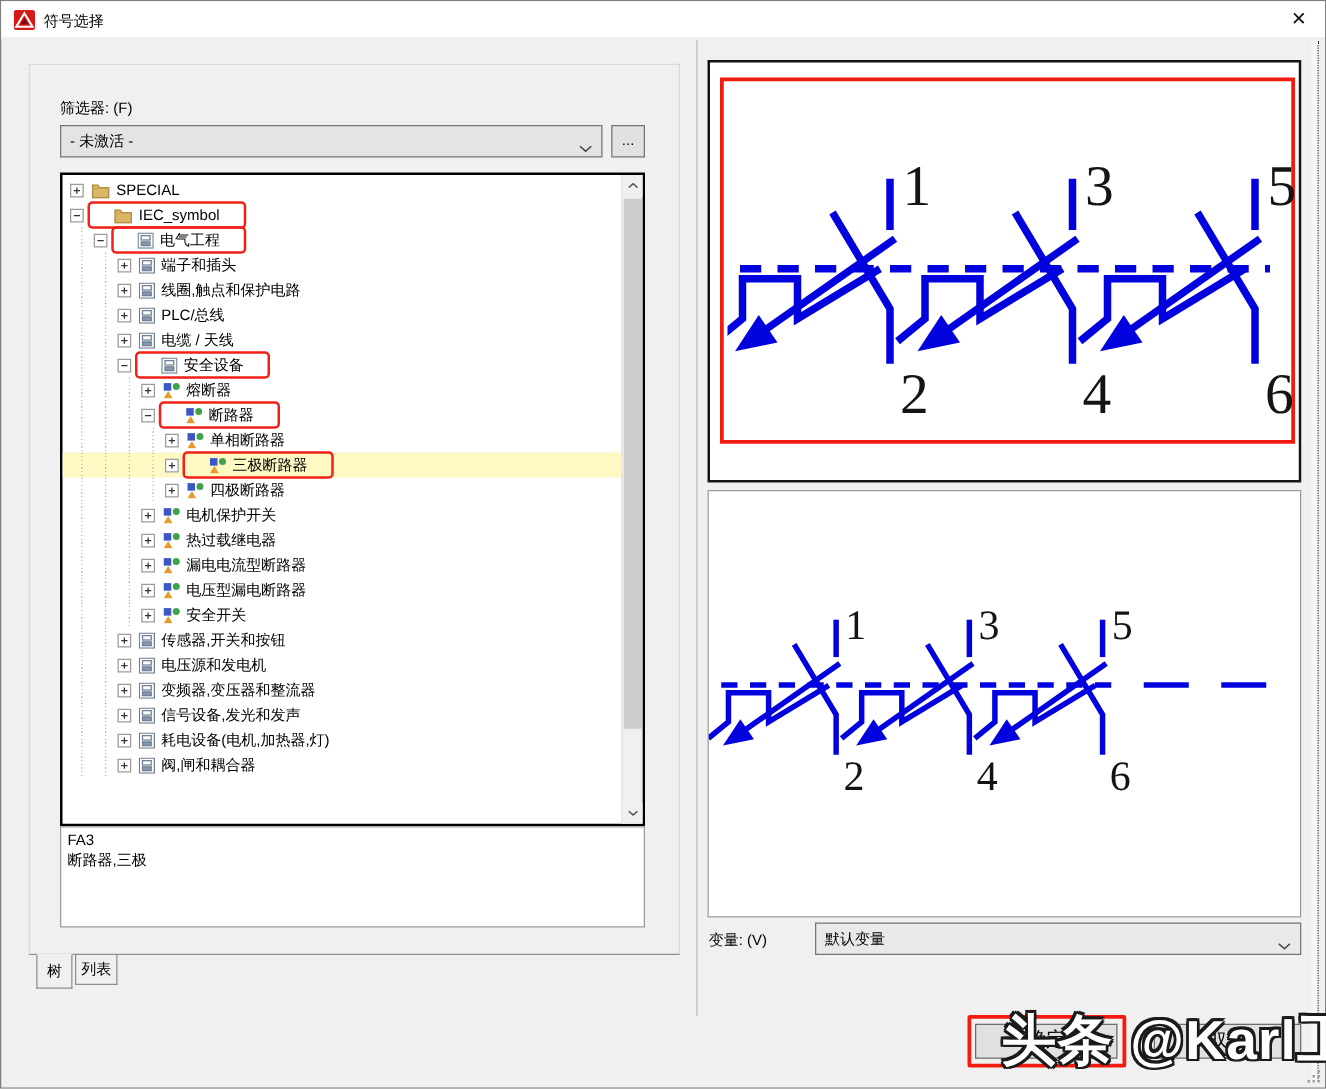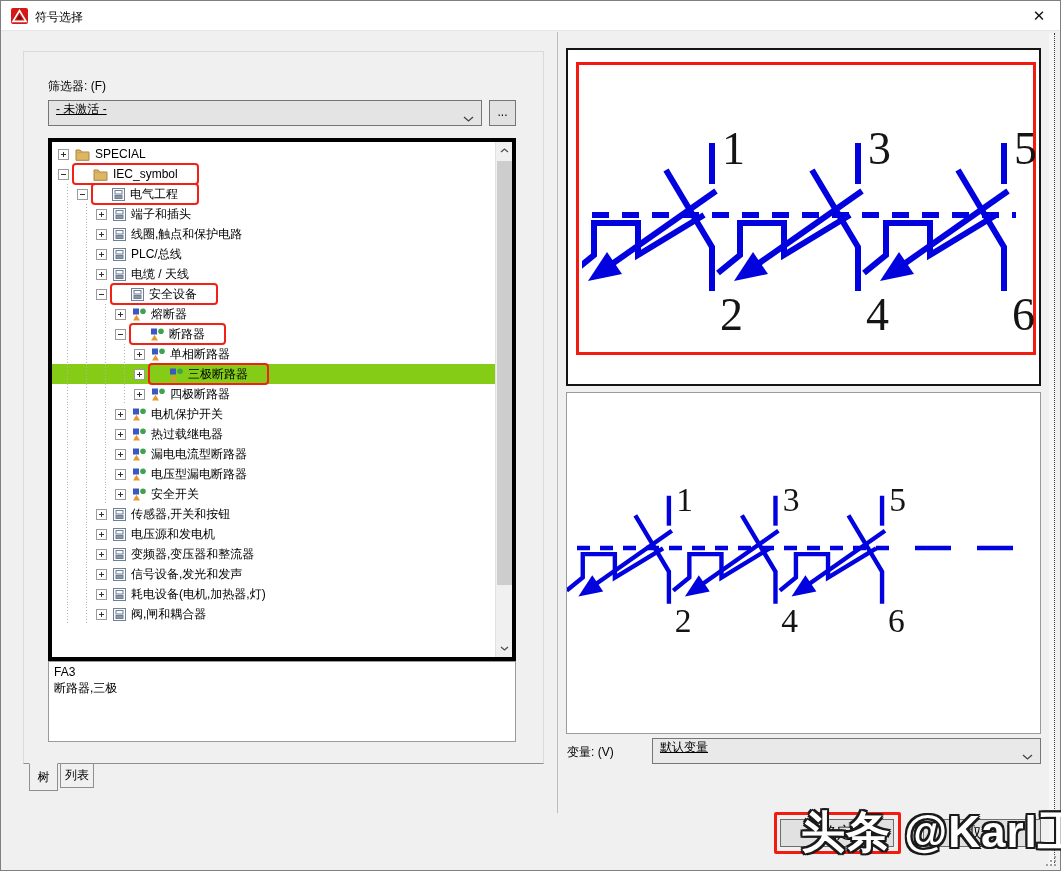--- a/index.html
+++ b/index.html
@@ -13,29 +13,29 @@
 
   
   .titlebar { position:absolute; top:0; left:0; right:0; height:30px; background:#fff; border-bottom:1px solid #e6e6e6; }
   .app-icon { position:absolute; left:10px; top:7px; width:17px; height:16px; }
   .title-text { position:absolute; left:34px; top:8px; font-size:12px; color:#000; }
   .close-btn { position:absolute; right:10px; top:5px; width:22px; height:20px; font-size:15px; line-height:20px; text-align:center; color:#111; cursor:default; }
 
   
   .tabpage-frame { position:absolute; left:22px; top:50px; width:521px; height:713px; border:1px solid #dadada; border-bottom:1px solid #8f8f8f; }
   .filter-label { position:absolute; left:47px; top:77px; font-size:12px; color:#000; }
-  .combo { position:absolute; height:26px; border:1px solid #767676; background:#e4e4e4; font-size:12px; color:#000; display:flex; padding:0 22px 0 7px;text-decoration:underline; }
+  .combo { position:absolute; height:26px; border:1px solid #767676; background:#e4e4e4; font-size:12px; color:#000; display:flex; align-items:center; padding:0 22px 0 7px; }
   .combo .chev { position:absolute; right:7px; top:10px; }
   .filter-combo { left:47px; top:99px; width:434px; }
   .browse-btn { position:absolute; left:488px; top:99px; width:27px; height:26px; border:1px solid #767676; background:#e1e1e1; font-size:12px; text-align:center; line-height:22px; }
 
-  .tree-box { position:absolute; left:47px; top:137px; width:468px; height:523px; background:#fff; border:4px solid #000000; overflow:hidden; }
+  .tree-box { position:absolute; left:47px; top:137px; width:468px; height:523px; background:#fff; border:2px solid #000000; overflow:hidden; }
   .tree-rows { position:absolute; left:0; top:2px; right:17px; }
   .trow { height:20px; display:flex; align-items:center; font-size:12px; color:#000; padding-left:6px; white-space:nowrap; }
-  .trow.sel { background:#84cc16; }
+  .trow.sel { background:#fef9c3; }
   .guide { width:19px; height:20px; flex:none;
     background-image: repeating-linear-gradient(to bottom, #b5b5b5 0 1px, transparent 1px 3px);
     background-size:1px 100%; background-repeat:no-repeat; background-position:9px 0; }
   .exp { width:11px; height:11px; flex:none; border:1px solid #9b9b9b; background:#fff; position:relative; margin-right:6px; }
   .exp::before { content:""; position:absolute; left:2px; right:2px; top:4px; height:1px; background:#333; }
   .exp.plus::after { content:""; position:absolute; top:2px; bottom:2px; left:4px; width:1px; background:#333; }
   .ticon { flex:none; margin-right:5px; display:flex; align-items:center; }
   .tlabel { flex:none; }
   .annotwrap { display:flex; align-items:center; height:18px; padding:0 19px; margin:0 -1px;
     box-shadow:0 0 0 2px #f22016; border-radius:2px; background:transparent; }

